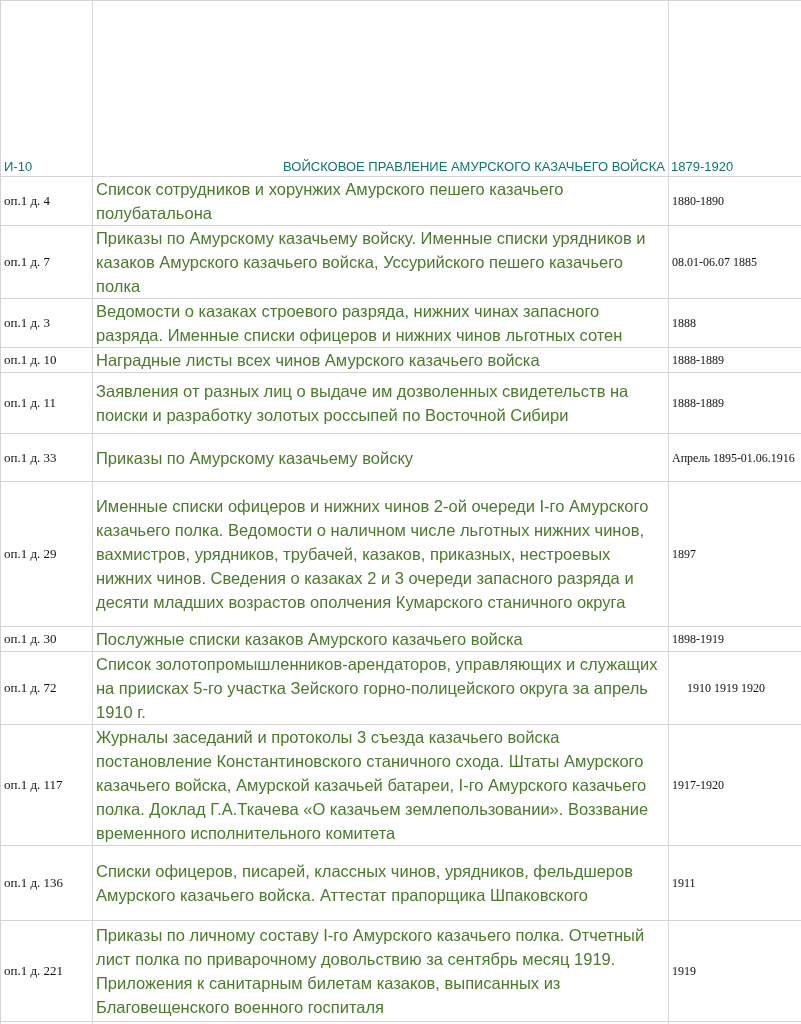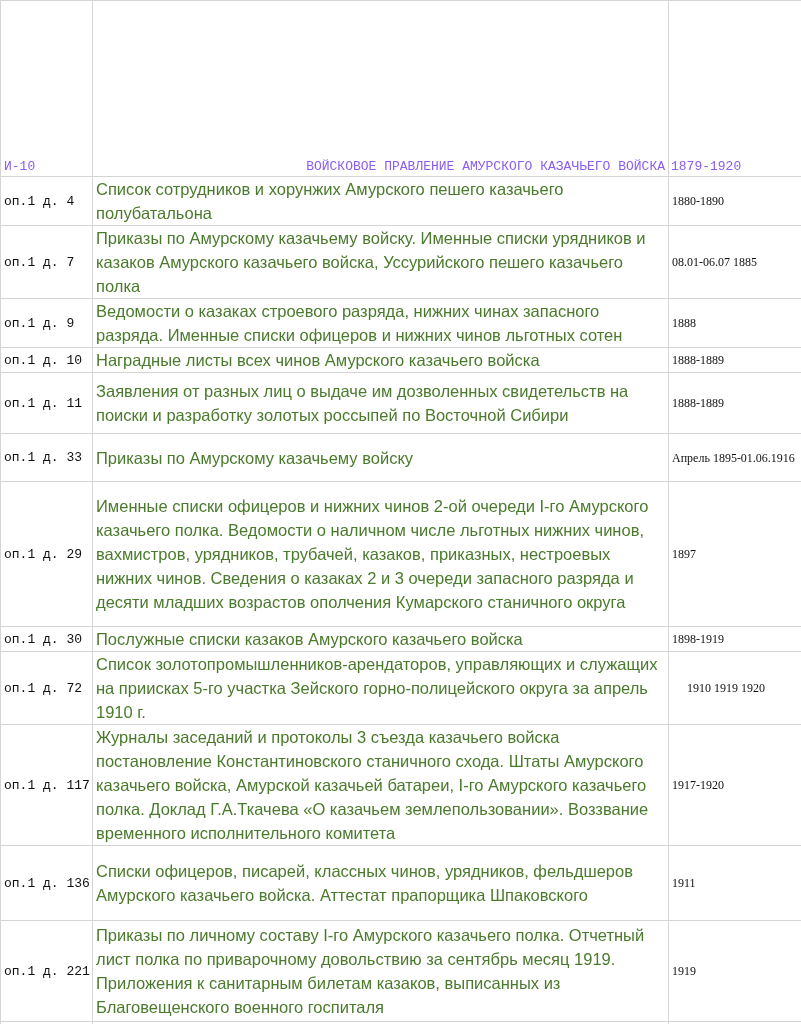--- a/index.html
+++ b/index.html
@@ -14,21 +14,21 @@
     border: 1px solid #d4d4d4;
     padding: 0 3px;
     vertical-align: middle;
     overflow: hidden;
   }
   col.c1 { width: 92px; }
   col.c2 { width: 576px; }
   col.c3 { width: 133px; }
 
   td.code {
-    font-family: Liberation Mono, monospace;
+    font-family: Liberation Serif, serif;
     font-size: 13px;
     color: #111111;
     vertical-align: bottom;
     padding-bottom: 2px;
     white-space: nowrap;
   }
   td.desc {
     font-family: Liberation Sans, sans-serif;
     font-size: 16.5px;
     line-height: 24px;
@@ -36,23 +36,23 @@
     padding-left: 4px;
   }
   td.date {
     font-family: "Liberation Serif", serif;
     font-size: 12px;
     line-height: 24px;
     color: #111111;
     padding-left: 3px;
   }
   tr.header td {
-    font-family: Liberation Mono, monospace;
+    font-family: Liberation Sans, sans-serif;
     font-size: 13px;
-    color: #8b5cf6;
+    color: #0f766e;
     vertical-align: bottom;
     padding-bottom: 2px;
   }
   tr.header td.title { padding-left: 3px; text-align: right; }
   tr.header td.hdate { padding-left: 2px; }
 </style>
 </head>
 <body>
 
 <table class="sheet">
@@ -72,21 +72,21 @@
       <td class="code">оп.1 д. 4</td>
       <td class="desc">Список сотрудников и хорунжих Амурского пешего казачьего полубатальона</td>
       <td class="date">1880-1890</td>
     </tr>
     <tr style="height:63px">
       <td class="code">оп.1 д. 7</td>
       <td class="desc" style="vertical-align:top">Приказы по Амурскому казачьему войску. Именные списки урядников и казаков Амурского казачьего войска, Уссурийского пешего казачьего полка</td>
       <td class="date">08.01-06.07 1885</td>
     </tr>
     <tr style="height:48px">
-      <td class="code">оп.1 д. 9</td>
+      <td class="code">оп.1 д. 3</td>
       <td class="desc">Ведомости о казаках строевого разряда, нижних чинах запасного разряда. Именные списки офицеров и нижних чинов льготных сотен</td>
       <td class="date">1888</td>
     </tr>
     <tr style="height:22px">
       <td class="code">оп.1 д. 10</td>
       <td class="desc">Наградные листы всех чинов Амурского казачьего войска</td>
       <td class="date">1888-1889</td>
     </tr>
     <tr style="height:61px">
       <td class="code">оп.1 д. 11</td>

